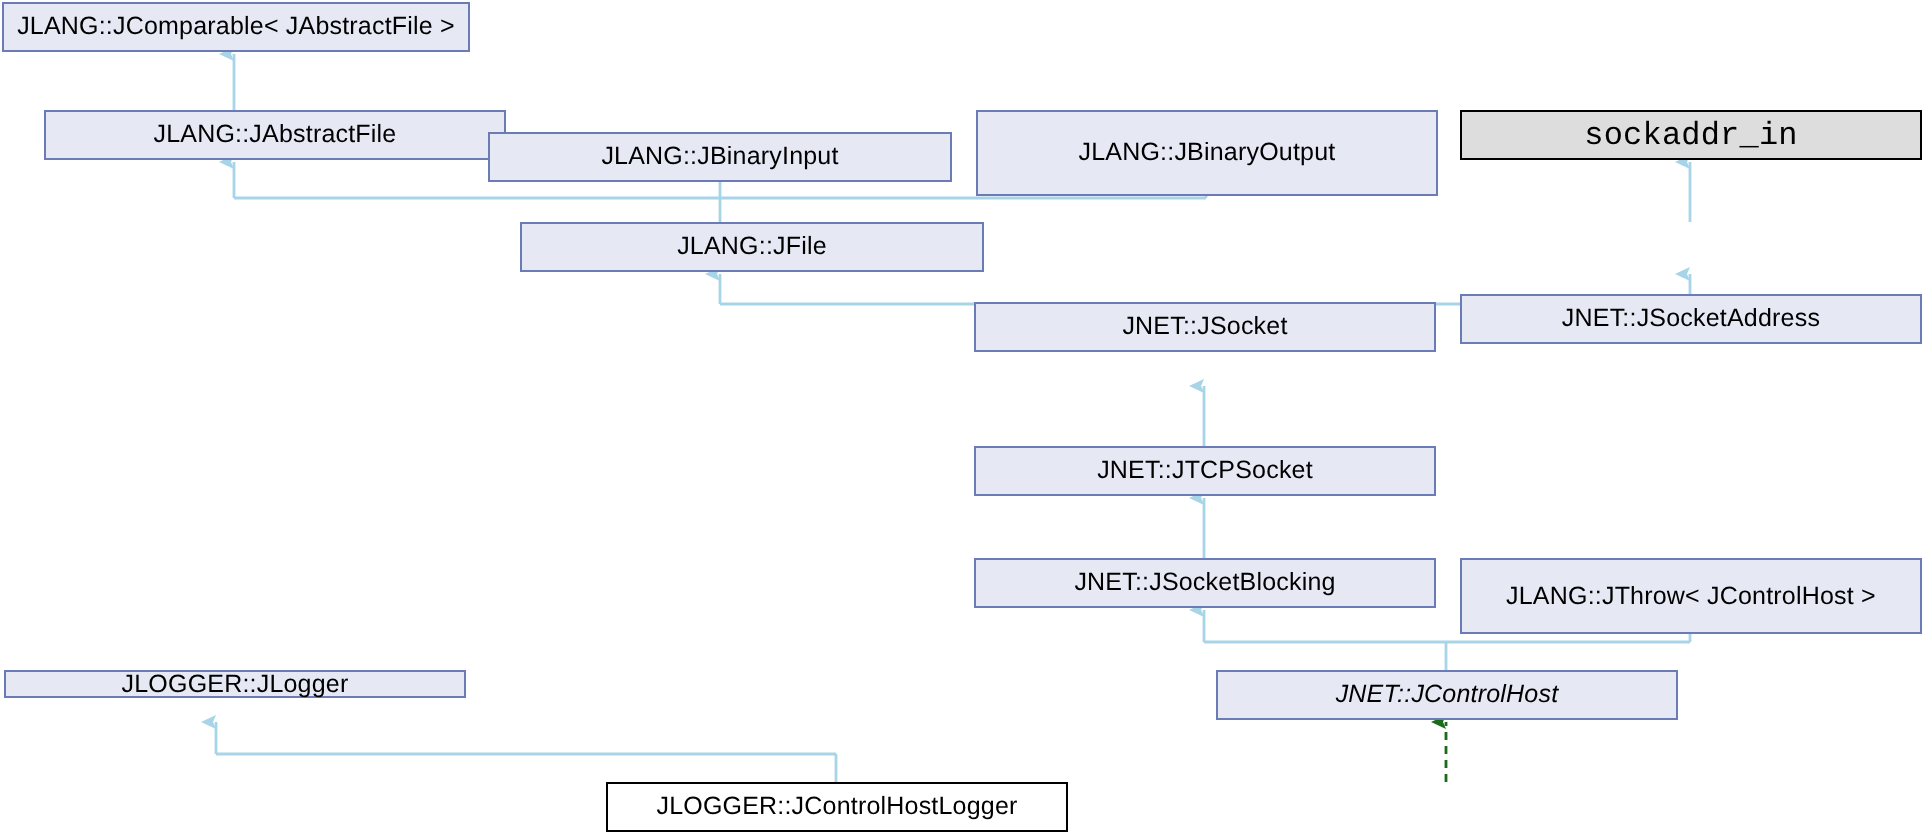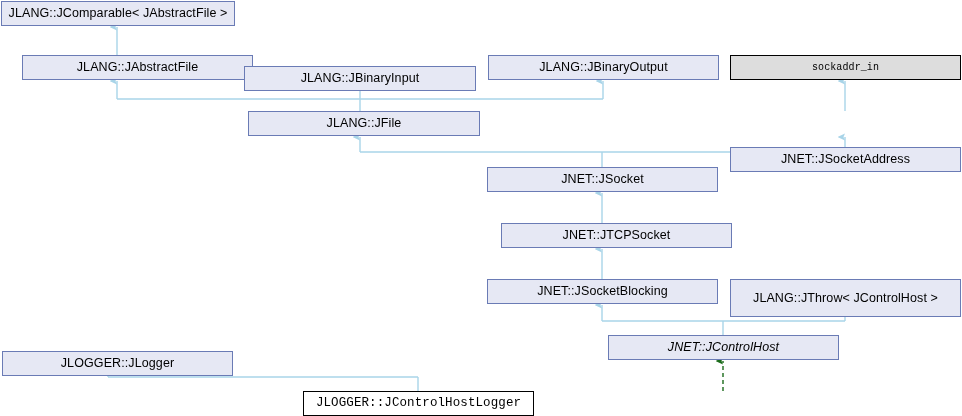--- a/index.html
+++ b/index.html
@@ -37,21 +37,21 @@
   
   .node.base {
     background: #e6e8f4;
     border: 1px solid #6a7bb5;
   }
   
   .node.external {
     background: #dddddd;
     border: 1px solid #000000;
     font-family: "Liberation Mono", monospace;
-    font-size: 10px;
+    font-size: 16px;
   }
   
   .node.focus {
     background: #ffffff;
     border: 1px solid #000000;
   }
   .node .label {
     pointer-events: none;
   }
 </style>
@@ -110,47 +110,47 @@
   <div id="nodes">
       <div class="node base" style="left: 1px; top: 1px; width: 234px; height: 25px;">
         <span class="label">JLANG::JComparable&lt; JAbstractFile &gt;</span>
       </div>
       <div class="node base" style="left: 2px; top: 55px; width: 231px; height: 25px; margin-left: 20px;">
         <span class="label">JLANG::JAbstractFile</span>
       </div>
       <div class="node base" style="left: 244px; top: 66px; width: 232px; height: 25px;">
         <span class="label">JLANG::JBinaryInput</span>
       </div>
-      <div class="node base" style="left: 488px; top: 55px; width: 231px; height: 25px;">
+      <div class="node base" style="left: 488px; top: 55px; width: 231px; height: 43px;">
         <span class="label">JLANG::JBinaryOutput</span>
       </div>
       <div class="node external" style="left: 730px; top: 55px; width: 231px; height: 25px;">
         <span class="label">sockaddr_in</span>
       </div>
-      <div class="node base" style="left: 248px; top: 111px; width: 232px; height: 25px;">
+      <div class="node base" style="left: 260px; top: 111px; width: 232px; height: 25px;">
         <span class="label">JLANG::JFile</span>
       </div>
       <div class="node base" style="left: 730px; top: 111px; width: 231px; height: 25px; margin-top: 36px;">
         <span class="label">JNET::JSocketAddress</span>
       </div>
-      <div class="node base" style="left: 487px; top: 167px; width: 231px; height: 25px;">
+      <div class="node base" style="left: 487px; top: 151px; width: 231px; height: 25px;">
         <span class="label">JNET::JSocket</span>
       </div>
-      <div class="node base" style="left: 487px; top: 223px; width: 231px; height: 25px; margin-left: 14px;">
+      <div class="node base" style="left: 487px; top: 223px; width: 231px; height: 25px;">
         <span class="label">JNET::JTCPSocket</span>
       </div>
       <div class="node base" style="left: 487px; top: 279px; width: 231px; height: 25px;">
         <span class="label">JNET::JSocketBlocking</span>
       </div>
       <div class="node base" style="left: 730px; top: 279px; width: 231px; height: 38px;">
         <span class="label">JLANG::JThrow&lt; JControlHost &gt;</span>
       </div>
-      <div class="node base" style="left: 2px; top: 351px; width: 231px; height: 25px;">
+      <div class="node base" style="left: 2px; top: 335px; width: 231px; height: 14px;">
         <span class="label">JLOGGER::JLogger</span>
       </div>
       <div class="node base" style="left: 608px; top: 335px; width: 231px; height: 25px; font-style: italic;">
         <span class="label">JNET::JControlHost</span>
       </div>
-      <div class="node focus" style="left: 303px; top: 391px; width: 231px; height: 25px; font-family: Liberation Mono, monospace;">
+      <div class="node focus" style="left: 303px; top: 391px; width: 231px; height: 25px;">
         <span class="label">JLOGGER::JControlHostLogger</span>
       </div>
     </div>
 </div>
 
 </body></html>

